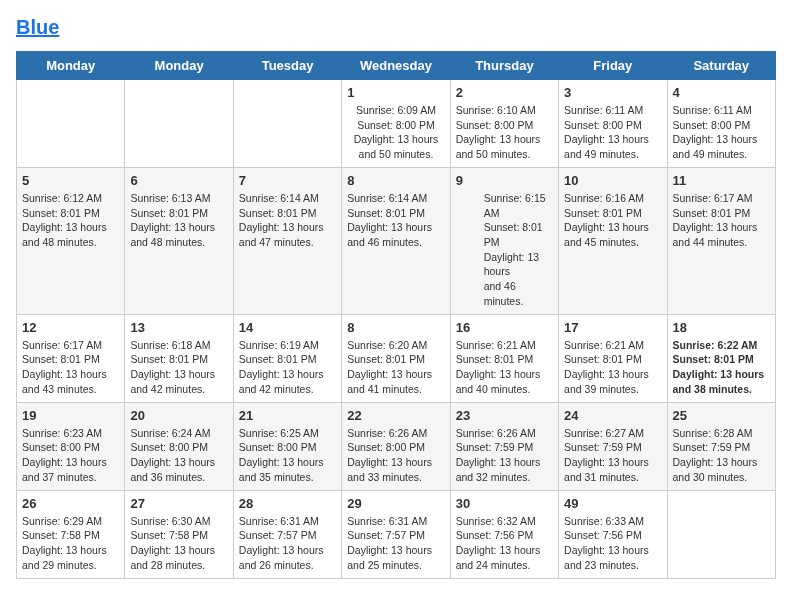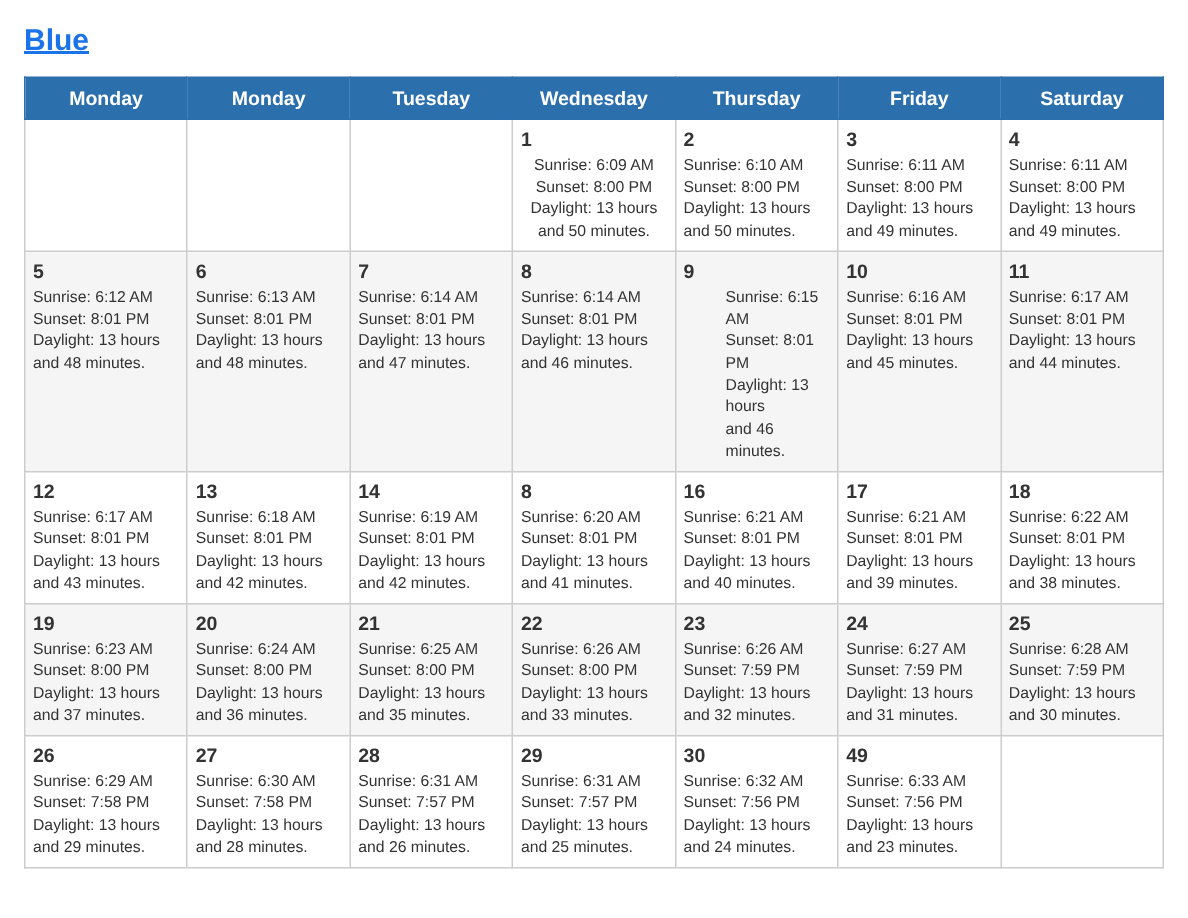--- a/index.html
+++ b/index.html
@@ -239,21 +239,21 @@
         </td>
         <td>
           <span class="day-num">17</span>
           <div class="day-detail" style="white-space: pre-line;">Sunrise: 6:21 AM
 Sunset: 8:01 PM
 Daylight: 13 hours
 and 39 minutes.</div>
         </td>
         <td>
           <span class="day-num">18</span>
-          <div class="day-detail" style="white-space: pre-line;">Sunrise: 6:22 AM
+          <div class="day-detail" style="white-space: pre-line; font-weight: bold;">Sunrise: 6:22 AM
 Sunset: 8:01 PM
 Daylight: 13 hours
 and 38 minutes.</div>
         </td>
       </tr>
       <tr class="week-row">
         <td>
           <span class="day-num">19</span>
           <div class="day-detail" style="white-space: pre-line;">Sunrise: 6:23 AM
 Sunset: 8:00 PM

